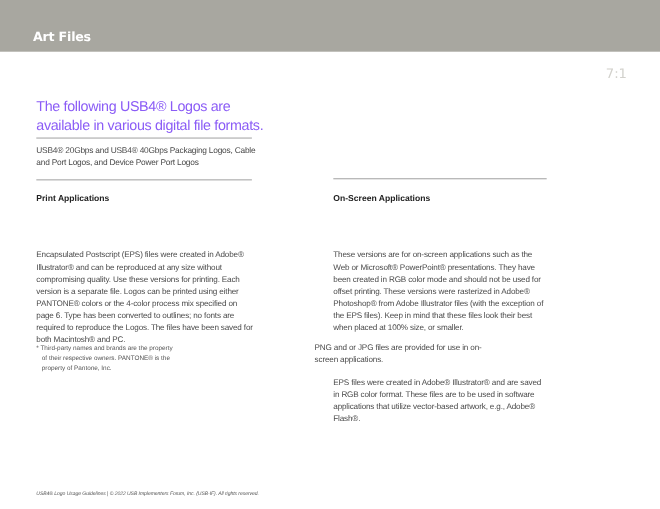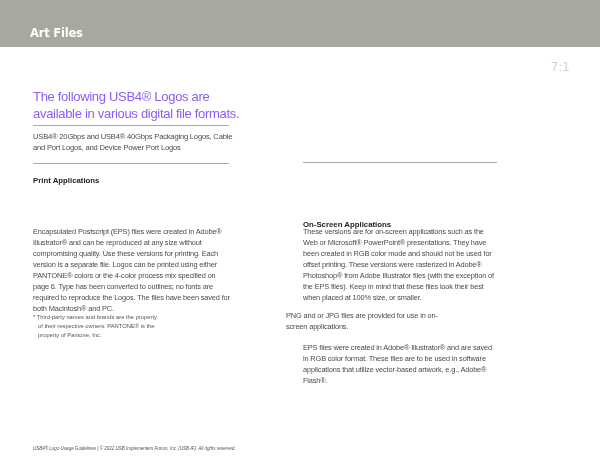--- a/index.html
+++ b/index.html
@@ -64,18 +64,18 @@
 
 <div class="section-title" style="left:33px; top:176px;">Print Applications</div>
 <div class="body-text" style="left:33px; top:186px; width:200px;">Encapsulated Postscript (EPS) files were created in Adobe® Illustrator® and can be reproduced at any size without compromising quality. Use these versions for printing. Each version is a separate file. Logos can be printed using either PANTONE® colors or the 4-color process mix specified on page 6. Type has been converted to outlines; no fonts are required to reproduce the Logos. The files have been saved for both Macintosh® and PC.</div>
 
 <div class="footnote">
   <span style="display:block;">* Third-party names and brands are the property</span>
   <span class="fn-indent">of their respective owners. PANTONE® is the</span>
   <span class="fn-indent">property of Pantone, Inc.</span>
 </div>
 
-<div class="section-title" style="left:303px; top:176px;margin-top:44px;">On-Screen Applications</div>
+<div class="section-title" style="left:303px; top:176px;">On-Screen Applications</div>
 <div class="body-text" style="left:303px; top:186px; width:196px;">These versions are for on-screen applications such as the Web or Microsoft® PowerPoint® presentations. They have been created in RGB color mode and should not be used for offset printing. These versions were rasterized in Adobe® Photoshop® from Adobe Illustrator files (with the exception of the EPS files). Keep in mind that these files look their best when placed at 100% size, or smaller.</div>
 <div class="body-text" style="left:286px; top:270px; width:170px;">PNG and or JPG files are provided for use in on-screen applications.</div>
 <div class="body-text" style="left:303px; top:302px; width:196px;">EPS files were created in Adobe® Illustrator® and are saved in RGB color format. These files are to be used in software applications that utilize vector-based artwork, e.g., Adobe® Flash®.</div>
 
 <div class="footer">USB4® Logo Usage Guidelines | © 2022 USB Implementers Forum, Inc. (USB-IF). All rights reserved.</div>
 
 </body></html>

